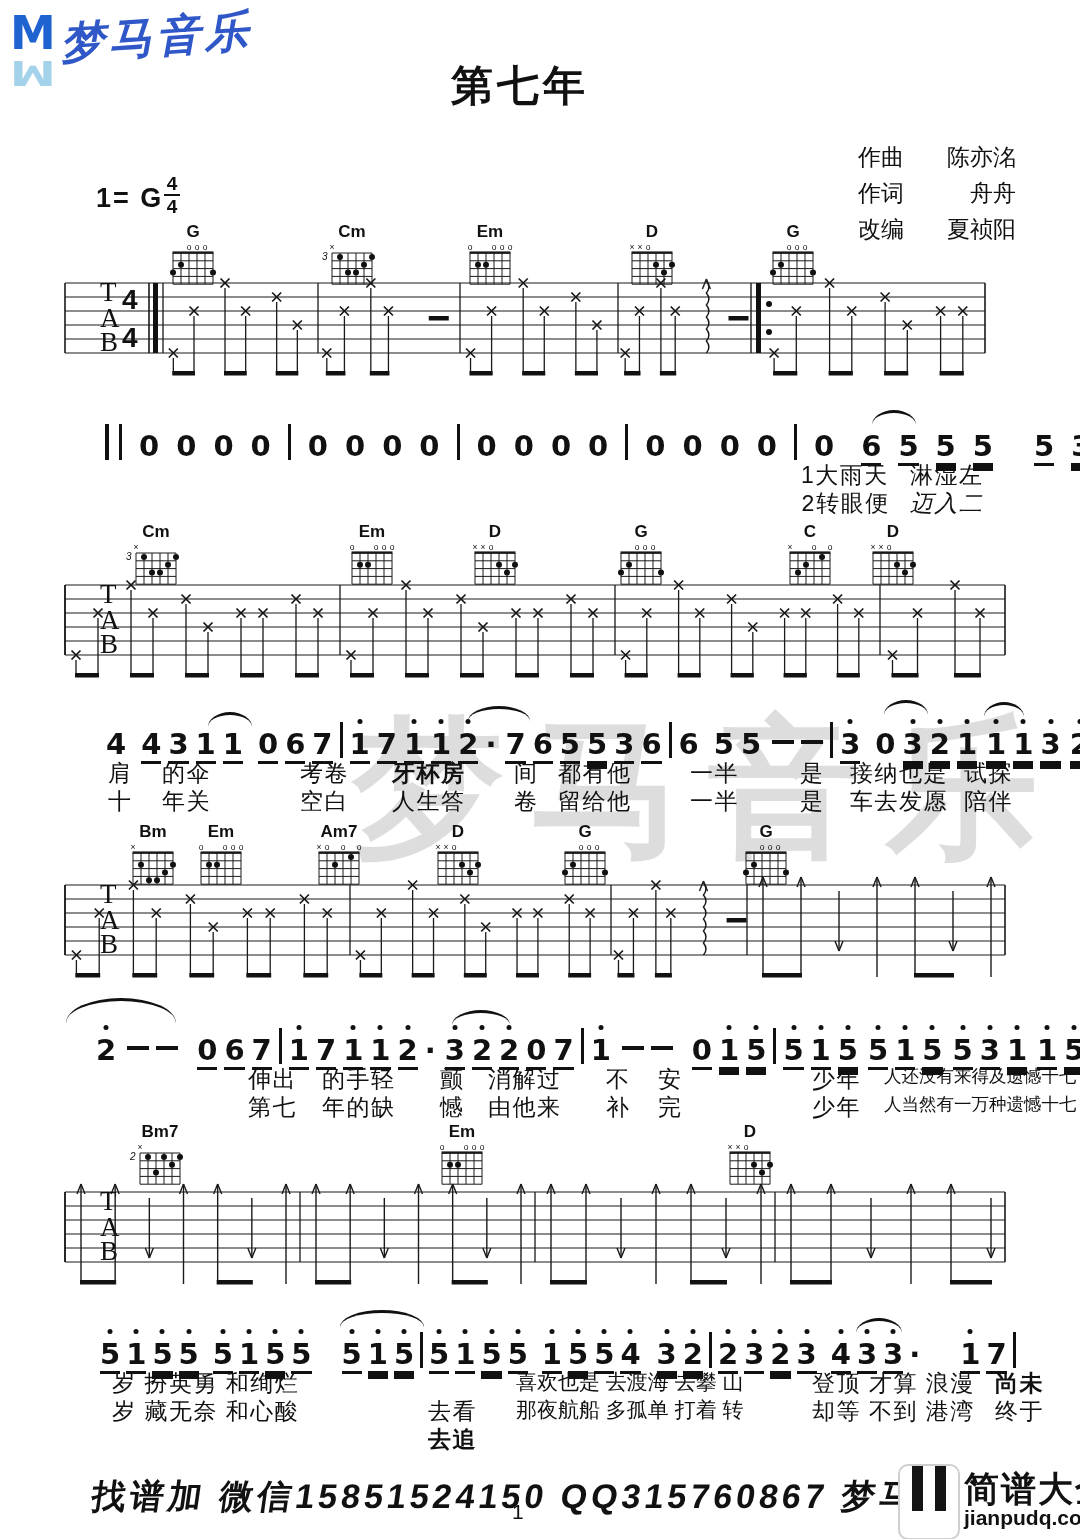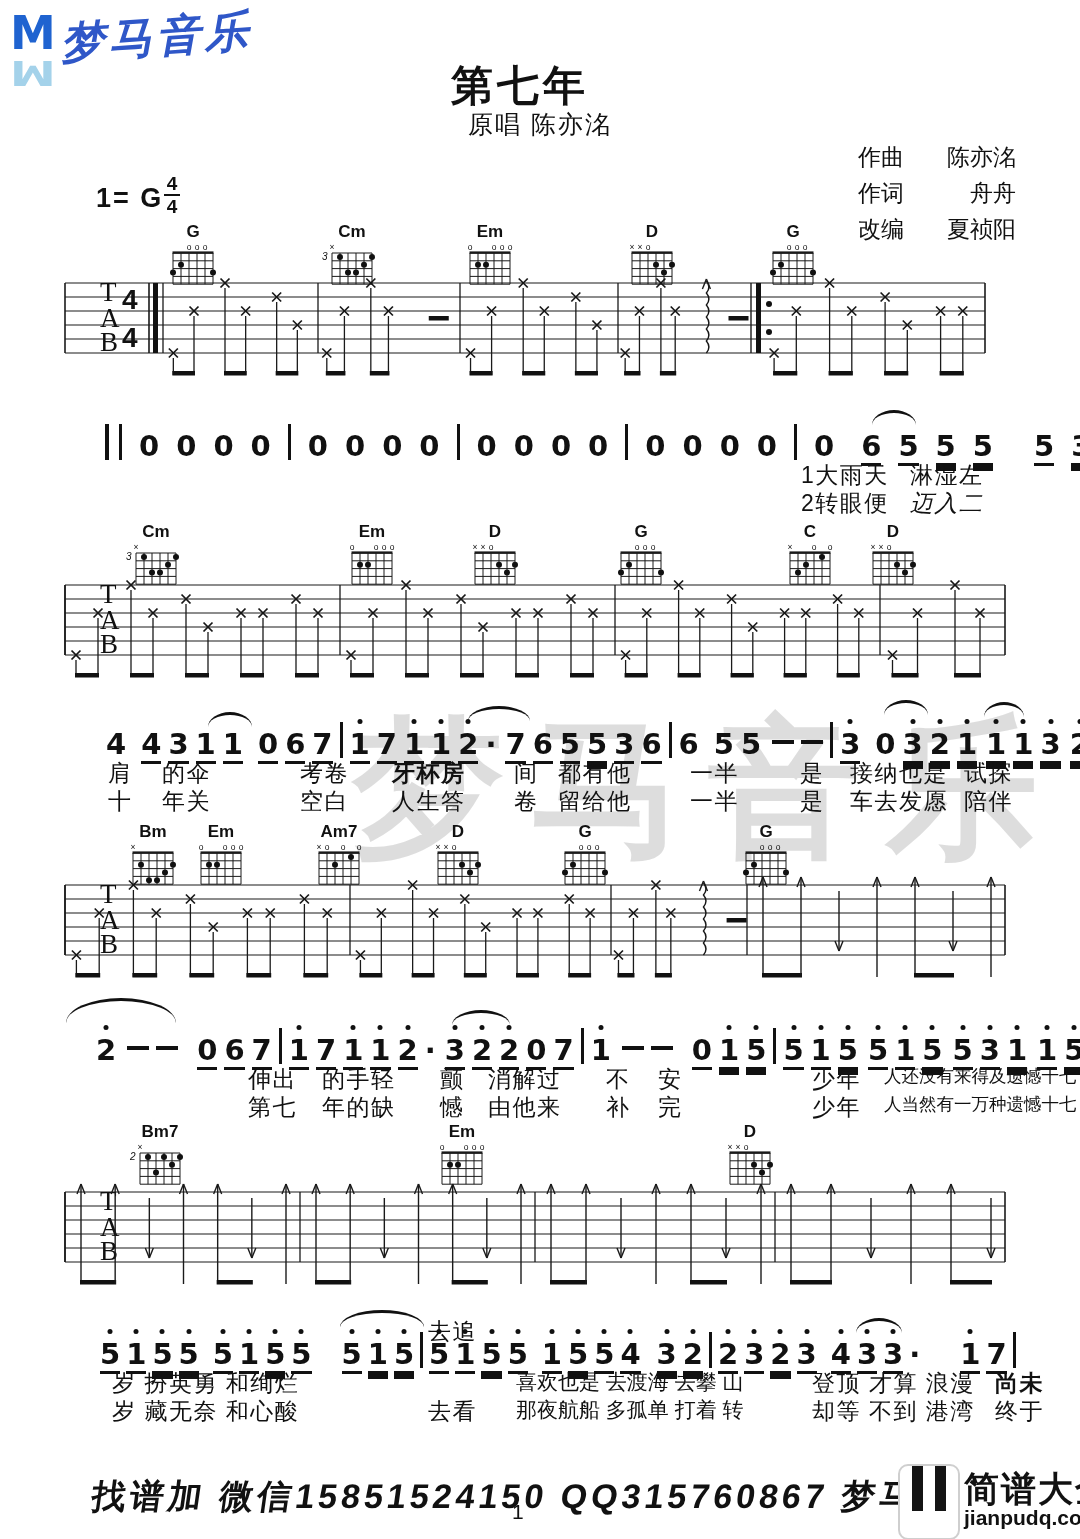--- a/index.html
+++ b/index.html
@@ -56,21 +56,20 @@
 
 <div id="page">
 
   <div class="logo-m">
     <span class="m1">M</span>
     <span class="m2">M</span>
   </div>
   <div class="logo-script">梦马音乐</div>
 
   <div class="song-title">第七年</div>
-  <div class="song-sub">原唱 陈亦洺</div>
 
   <div class="credits">
     <div class="row">
       <span>作曲</span>
       <span class="val">陈亦洺</span>
     </div>
     <div class="row">
       <span>作词</span>
       <span class="val">舟舟</span>
     </div>
@@ -319,21 +318,21 @@
         <line x1="958.3" y1="39.5" x2="967.3" y2="48.5" stroke="#161616" stroke-width="1.7"></line>
         <line x1="958.3" y1="48.5" x2="967.3" y2="39.5" stroke="#161616" stroke-width="1.7"></line>
         <line x1="940.6" y1="49" x2="940.6" y2="108" stroke="#1a1a1a" stroke-width="1.3"></line>
         <line x1="962.8" y1="49" x2="962.8" y2="108" stroke="#1a1a1a" stroke-width="1.3"></line>
         <rect x="939.6" y="104" width="24.199999999999932" height="4.5" fill="#111"></rect>
       </svg>
       <div class="mel" style="left: 105px; top: 424px;"><span class="bar bbar" style="margin-right: 17px;"></span><span class="tk" style="margin-right: 17px;">0</span><span class="tk" style="margin-right: 17px;">0</span><span class="tk" style="margin-right: 17px;">0</span><span class="tk" style="margin-right: 17px;">0</span><span class="bar" style="margin-right: 17px;"></span><span class="tk" style="margin-right: 17px;">0</span><span class="tk" style="margin-right: 17px;">0</span><span class="tk" style="margin-right: 17px;">0</span><span class="tk" style="margin-right: 17px;">0</span><span class="bar" style="margin-right: 17px;"></span><span class="tk" style="margin-right: 17px;">0</span><span class="tk" style="margin-right: 17px;">0</span><span class="tk" style="margin-right: 17px;">0</span><span class="tk" style="margin-right: 17px;">0</span><span class="bar" style="margin-right: 17px;"></span><span class="tk" style="margin-right: 17px;">0</span><span class="tk" style="margin-right: 17px;">0</span><span class="tk" style="margin-right: 17px;">0</span><span class="tk" style="margin-right: 17px;">0</span><span class="bar" style="margin-right: 17px;"></span><span class="tk" style="margin-right: 17px;">0</span><span class="tk u1" style="margin-right: 17px; margin-left: 10px;">6</span><span class="tk u1" style="margin-right: 17px;">5</span><span class="tk u2" style="margin-right: 17px;">5</span><span class="tk u2" style="margin-right: 17px;">5</span><span class="tk u1" style="margin-right: 17px; margin-left: 24px;">5</span><span class="tk u2" style="margin-right: 17px;">3</span></div>
       <div class="arc" style="left: 872px; top: 410px; width: 44px; height: 12px;"></div>
       <div class="lyr" style="left: 801px; top: 460px;">1大雨天</div>
       <div class="lyr" style="left: 910px; top: 460px;">淋湿左</div>
-      <div class="lyr" style="left: 801px; top: 488px;">2转眼便</div>
+      <div class="lyr" style="left: 801px; top: 488px; font-family: Liberation Mono, monospace;">2转眼便</div>
       <div class="lyr" style="left: 910px; top: 488px; font-style: italic;">迈入二</div>
       <div class="chord-name" style="left: 121px; top: 522px;">Cm</div>
       <svg width="62" height="46" style="position:absolute;left:125px;top:542px;z-index:2">
         <line x1="11" y1="11" x2="51" y2="11" stroke="#1a1a1a" stroke-width="1"></line>
         <line x1="11" y1="18.8" x2="51" y2="18.8" stroke="#1a1a1a" stroke-width="1"></line>
         <line x1="11" y1="26.6" x2="51" y2="26.6" stroke="#1a1a1a" stroke-width="1"></line>
         <line x1="11" y1="34.4" x2="51" y2="34.4" stroke="#1a1a1a" stroke-width="1"></line>
         <line x1="11" y1="42.2" x2="51" y2="42.2" stroke="#1a1a1a" stroke-width="1"></line>
         <line x1="11" y1="11" x2="11" y2="42.2" stroke="#1a1a1a" stroke-width="1"></line>
         <line x1="19" y1="11" x2="19" y2="42.2" stroke="#1a1a1a" stroke-width="1"></line>
@@ -1078,21 +1077,21 @@
         <line x1="951" y1="86" x2="951" y2="108" stroke="#1a1a1a" stroke-width="1.4"></line>
         <rect x="950" y="104" width="42" height="4.5" fill="#111"></rect>
         <line x1="991" y1="22" x2="991" y2="82" stroke="#1a1a1a" stroke-width="1.4"></line>
         <line x1="987" y1="72" x2="991" y2="82" stroke="#1a1a1a" stroke-width="1.4"></line>
         <line x1="995" y1="72" x2="991" y2="82" stroke="#1a1a1a" stroke-width="1.4"></line>
       </svg>
       <div class="mel" style="left: 100px; top: 1332px;"><span class="tk dt u1" style="margin-right: 6px;">5</span><span class="tk dt u1" style="margin-right: 6px;">1</span><span class="tk dt u2" style="margin-right: 6px;">5</span><span class="tk dt u2" style="margin-right: 6px;">5</span><span class="tk dt u1" style="margin-right: 6px; margin-left: 8px;">5</span><span class="tk dt u1" style="margin-right: 6px;">1</span><span class="tk dt u2" style="margin-right: 6px;">5</span><span class="tk dt u1" style="margin-right: 6px;">5</span><span class="tk dt u1" style="margin-right: 6px; margin-left: 24px;">5</span><span class="tk dt u2" style="margin-right: 6px;">1</span><span class="tk dt u2" style="margin-right: 6px;">5</span><span class="bar" style="margin-right: 6px;"></span><span class="tk dt u1" style="margin-right: 6px;">5</span><span class="tk dt u1" style="margin-right: 6px;">1</span><span class="tk dt u2" style="margin-right: 6px;">5</span><span class="tk dt u1" style="margin-right: 6px;">5</span><span class="tk dt u1" style="margin-right: 6px; margin-left: 8px;">1</span><span class="tk dt u2" style="margin-right: 6px;">5</span><span class="tk dt u1" style="margin-right: 6px;">5</span><span class="tk dt u1" style="margin-right: 6px;">4</span><span class="tk dt u2" style="margin-right: 6px; margin-left: 10px;">3</span><span class="tk dt u2" style="margin-right: 6px;">2</span><span class="bar" style="margin-right: 6px;"></span><span class="tk dt u1" style="margin-right: 6px;">2</span><span class="tk dt u1" style="margin-right: 6px;">3</span><span class="tk dt u2" style="margin-right: 6px;">2</span><span class="tk dt u1" style="margin-right: 6px;">3</span><span class="tk dt u1" style="margin-right: 6px; margin-left: 8px;">4</span><span class="tk dt u1" style="margin-right: 6px;">3</span><span class="tk dt u1" style="margin-right: 6px;">3</span><span class="dota" style="margin-right: 6px;">·</span><span class="tk dt u1" style="margin-right: 6px; margin-left: 34px;">1</span><span class="tk u1" style="margin-right: 6px;">7</span><span class="bar" style="margin-right: 6px;"></span></div>
       <div class="arc" style="left: 340px; top: 1310px; width: 84px; height: 14px;"></div>
       <div class="arc" style="left: 856px; top: 1318px; width: 46px; height: 12px;"></div>
       <div class="lyr" style="left: 112px; top: 1368px;">岁 扮英勇  和绚烂</div>
-      <div class="lyr" style="left: 428px; top: 1316px;">去追</div>
+      <div class="lyr" style="left: 428px; top: 1424px; font-weight: bold;">去追</div>
       <div class="lyr" style="left: 516px; top: 1368px; font-size: 21px; letter-spacing: 0px;">喜欢也是 去渡海 去攀 山</div>
       <div class="lyr" style="left: 812px; top: 1368px;">登顶 才算 浪漫</div>
       <div class="lyr" style="left: 995px; top: 1368px; font-weight: bold;">尚未</div>
       <div class="lyr" style="left: 112px; top: 1396px;">岁 藏无奈  和心酸</div>
       <div class="lyr" style="left: 428px; top: 1396px;">去看</div>
       <div class="lyr" style="left: 516px; top: 1396px; font-size: 21px; letter-spacing: 0px;">那夜航船 多孤单 打着 转</div>
       <div class="lyr" style="left: 812px; top: 1396px;">却等 不到 港湾</div>
       <div class="lyr" style="left: 995px; top: 1396px;">终于</div>
     </div>
 

